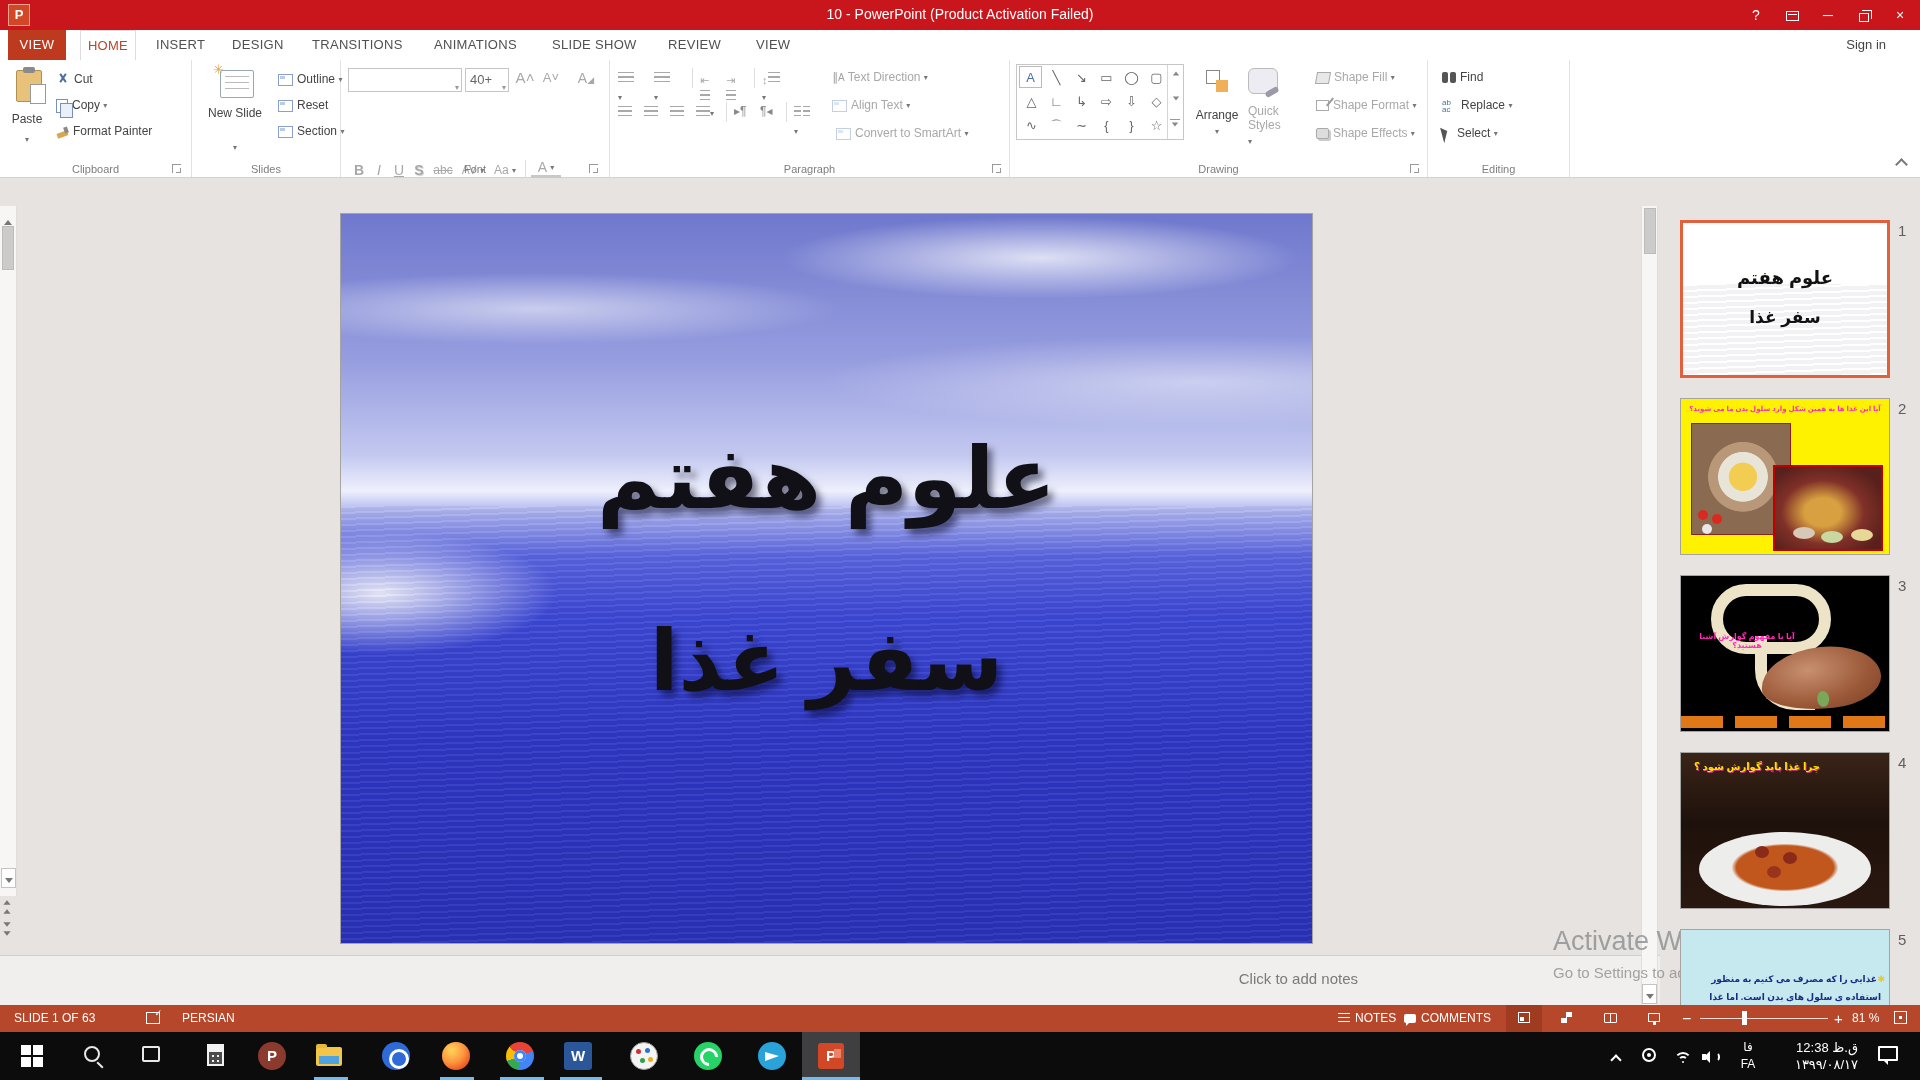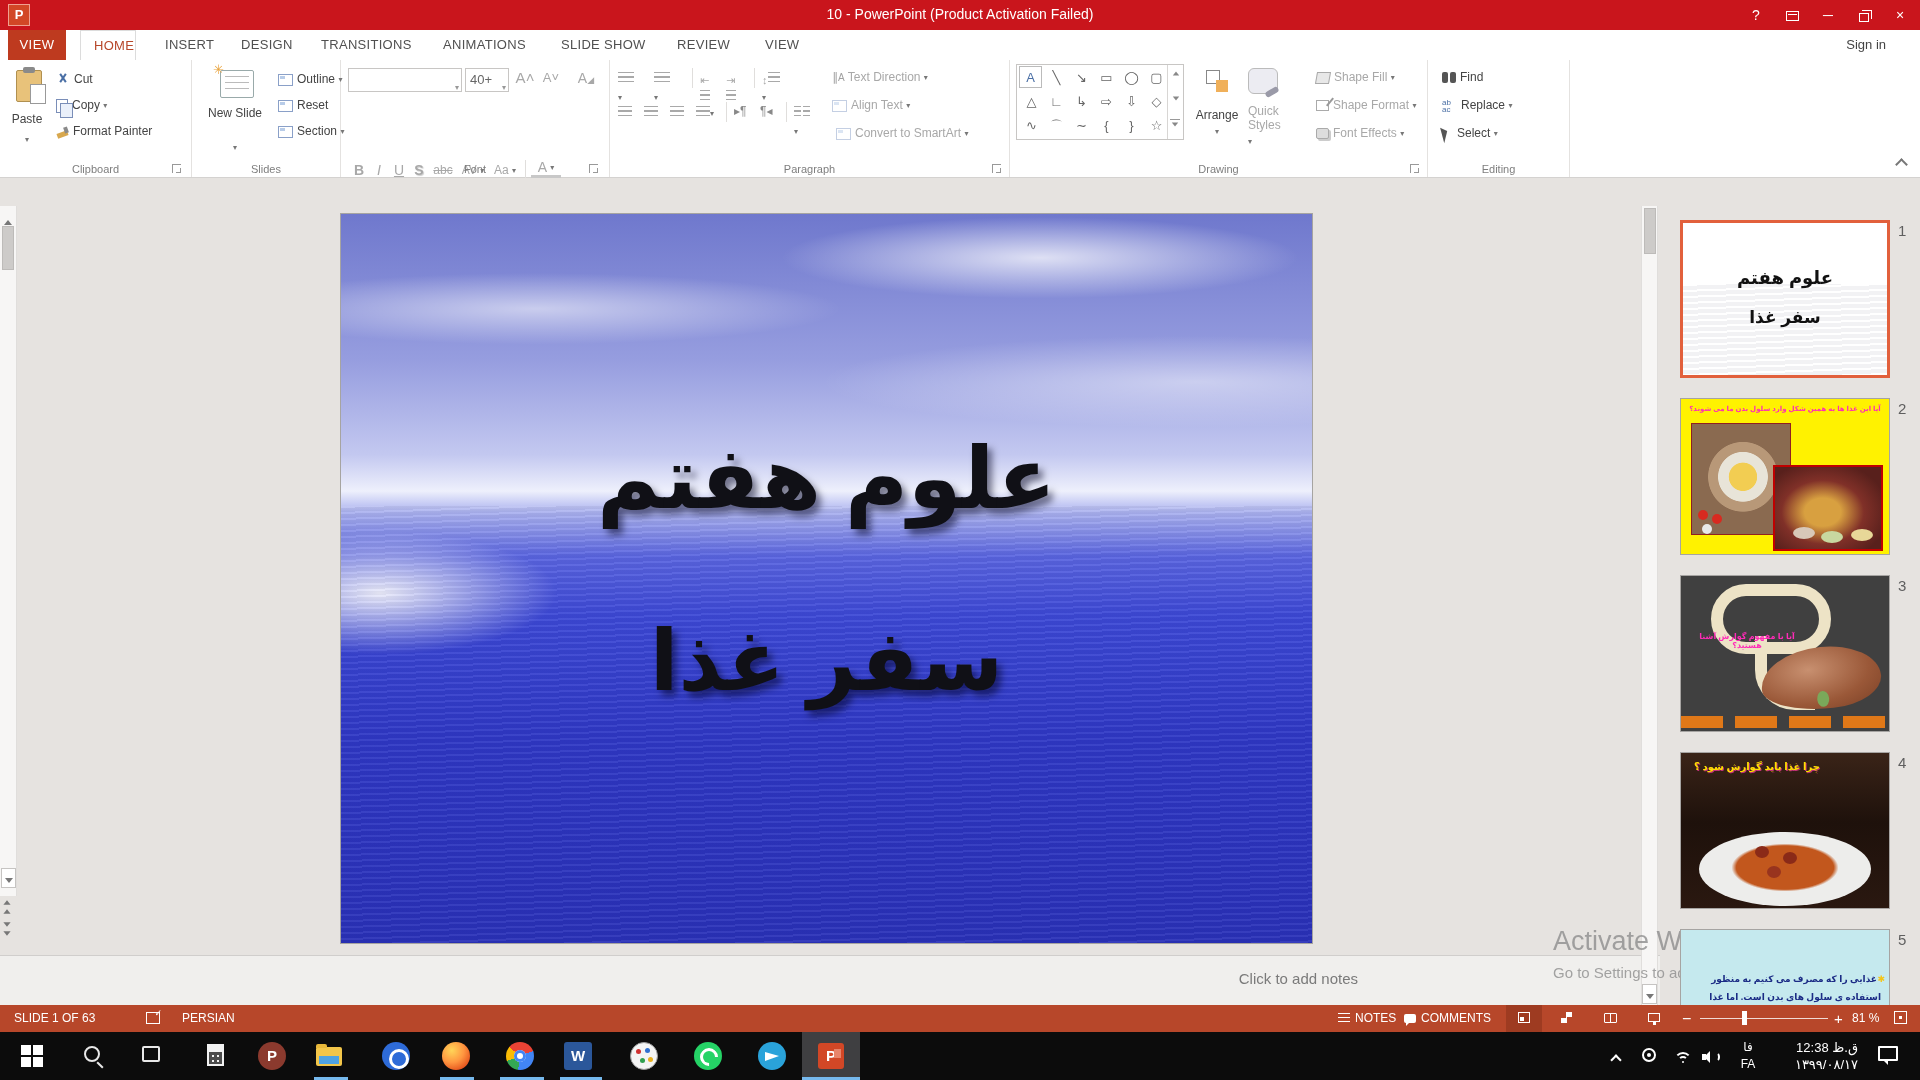--- a/index.html
+++ b/index.html
@@ -13,21 +13,21 @@
   .title-text{position:absolute;left:0;right:0;top:6px;text-align:center;font-size:14px;color:#fff;}
   .winbtn{position:absolute;top:0;width:32px;height:30px;color:#fff;font-size:14px;text-align:center;line-height:30px;}
   .ribbon-disp-icon{display:inline-block;width:13px;height:10px;border:1px solid #fff;position:relative;top:1px;}
   .ribbon-disp-icon i{display:block;border-top:1px solid #fff;margin:2px 1px 0 1px;}
   .restore-icon{display:inline-block;width:10px;height:9px;border:1px solid #fff;position:relative;top:2px;}
   .restore-icon::after{content:"";position:absolute;left:2px;top:-4px;width:9px;height:8px;border:1px solid #fff;border-bottom:none;border-left:none;}
 
   
   .tabrow{position:absolute;left:0;top:30px;width:1920px;height:30px;background:#fff;}
   .file-tab{position:absolute;left:8px;top:0;width:58px;height:30px;background:#BE3A1F;color:#fff;font-size:13px;text-align:center;line-height:30px;letter-spacing:.5px;}
-  .rtab{position:absolute;top:0;height:30px;line-height:30px;font-size:13px;color:#505050;padding:0 13px;letter-spacing:.3px;}
+  .rtab{position:absolute;top:0;height:30px;line-height:30px;font-size:13px;color:#505050;padding:0 4px;letter-spacing:.3px;}
   .rtab.active{color:#B7472A;background:#fff;border:1px solid #dcdcdc;border-bottom:none;}
   .signin{position:absolute;right:34px;top:0;height:30px;line-height:30px;font-size:13px;color:#444;}
 
   
   .ribbon{position:absolute;left:0;top:60px;width:1920px;height:118px;background:#fff;border-bottom:1px solid #D4D2D0;}
   .grp{position:absolute;top:0;height:117px;border-right:1px solid #E4E2E0;}
   .glabel{position:absolute;bottom:2px;left:0;width:100%;text-align:center;font-size:11px;color:#7E7E7E;}
   .launcher{position:absolute;bottom:4px;width:9px;height:9px;border-left:1px solid #999;border-top:1px solid #999;}
   .launcher::after{content:"";position:absolute;right:0;bottom:0;width:4px;height:4px;border-right:1px solid #999;border-bottom:1px solid #999;}
   .rlbl{font-size:12px;color:#444;}
@@ -134,21 +134,21 @@
   .t2{background:#FFF200;}
   .t2 .cap{position:absolute;left:4px;right:4px;top:6px;font-size:7px;color:#FF2BB8;text-align:center;font-weight:bold;}
   .t2 .food1{position:absolute;left:10px;top:24px;width:100px;height:112px;border:1px solid #902020;
     background:radial-gradient(circle at 52% 48%, #F2CD52 0 18%, #E8E4D8 19% 32%, #B89878 33% 45%, #8a6a50 46%),#A08060;}
   .t2 .food1::after{content:"";position:absolute;left:6px;bottom:14px;width:10px;height:10px;border-radius:50%;background:#D82A20;box-shadow:14px 4px 0 #D82A20, 4px 14px 0 #E8E8E8;}
   .t2 .food2{position:absolute;right:6px;top:66px;width:110px;height:86px;border:2px solid #C00000;
     background:radial-gradient(ellipse at 45% 55%, #D8A040 0 22%, #803028 50%, #58201C 80%),#4A1A16;}
   .t2 .food2::after{content:"";position:absolute;right:8px;bottom:8px;width:22px;height:12px;border-radius:50%;background:#E8D898;box-shadow:-30px 2px 0 #C8D8A0,-58px -2px 0 #D8C8B8;}
 
   
-  .t3{background:#404040;}
+  .t3{background:#000000;}
   .t3 .gut{position:absolute;left:30px;top:8px;width:120px;height:70px;border:12px solid #EDE3C6;border-radius:45px;background:transparent;}
   .t3 .gut2{position:absolute;left:74px;top:60px;width:60px;height:74px;border-left:12px solid #EDE3C6;border-bottom:12px solid #EDE3C6;border-radius:0 0 0 40px;}
   .t3 .cap{position:absolute;left:6px;top:56px;width:120px;font-size:8px;font-weight:bold;color:#FF2BB8;text-align:center;}
   .t3 .liver{position:absolute;right:8px;bottom:22px;width:120px;height:62px;background:radial-gradient(ellipse at 40% 35%, #C89070, #9A5838 60%, #7A4026);border-radius:52% 48% 42% 58%/60% 55% 45% 40%;transform:rotate(-6deg);}
   .t3 .liver::after{content:"";position:absolute;left:54px;bottom:2px;width:12px;height:16px;background:#7AA85A;border-radius:50%;}
   .t3 .bars{position:absolute;left:0;bottom:3px;width:100%;height:12px;background:repeating-linear-gradient(90deg,#E07818 0 42px,rgba(0,0,0,0) 42px 54px);}
 
   
   .t4{background:linear-gradient(180deg,#3A2418,#1E110B 45%,#2A1810);}
   .t4 .cap{position:absolute;left:6px;top:8px;width:140px;font-size:10px;font-weight:bold;color:#FFE000;text-shadow:1px 1px 0 #C03078;text-align:center;}
@@ -377,21 +377,21 @@
         <div class="rlbl" style="margin-top:12px;">Arrange</div>
         <span class="dda">▾</span>
       </div>
       <div class="abs" style="left:238px;top:2px;width:62px;height:94px;text-align:left;">
         <span class="qs-icon" style="margin-top:6px;"></span>
         <div class="rlbl dis" style="margin-top:6px;line-height:14px;">Quick Styles</div>
         <span class="dda">▾</span>
       </div>
       <div class="smallrow dis" style="left:306px;top:6px;"><span class="sf-icon micon"></span><span>Shape Fill</span> <span class="dda">▾</span></div>
       <div class="smallrow dis" style="left:306px;top:34px;"><span class="so-icon micon"></span><span>Shape Format</span> <span class="dda">▾</span></div>
-      <div class="smallrow dis" style="left:306px;top:62px;"><span class="se-icon micon"></span><span>Font Effects</span> <span class="dda">▾</span></div>
+      <div class="smallrow dis" style="left:306px;top:62px;"><span class="se-icon micon"></span><span>Shape Effects</span> <span class="dda">▾</span></div>
       <div class="glabel">Drawing</div>
       <div class="launcher" style="left:400px;"></div>
     </div>
 
     <div class="grp" style="left:1428px;width:142px;">
       <div class="smallrow" style="left:14px;top:6px;"><span class="find-icon micon"></span><span>Find</span></div>
       <div class="smallrow" style="left:14px;top:34px;"><span class="replace-icon micon">ab<br>ac</span><span>Replace</span> <span class="dda">▾</span></div>
       <div class="smallrow" style="left:14px;top:62px;"><span class="select-icon micon"></span><span>Select</span> <span class="dda">▾</span></div>
       <div class="glabel">Editing</div>
     </div>

